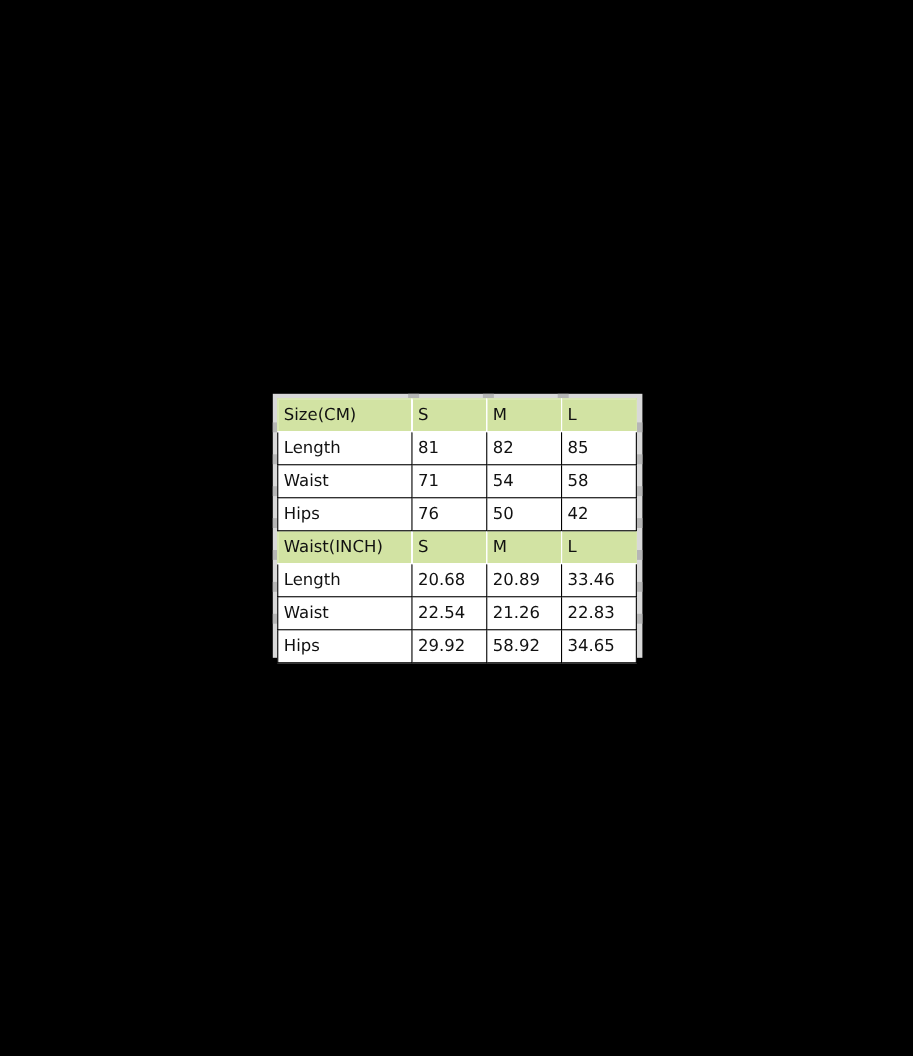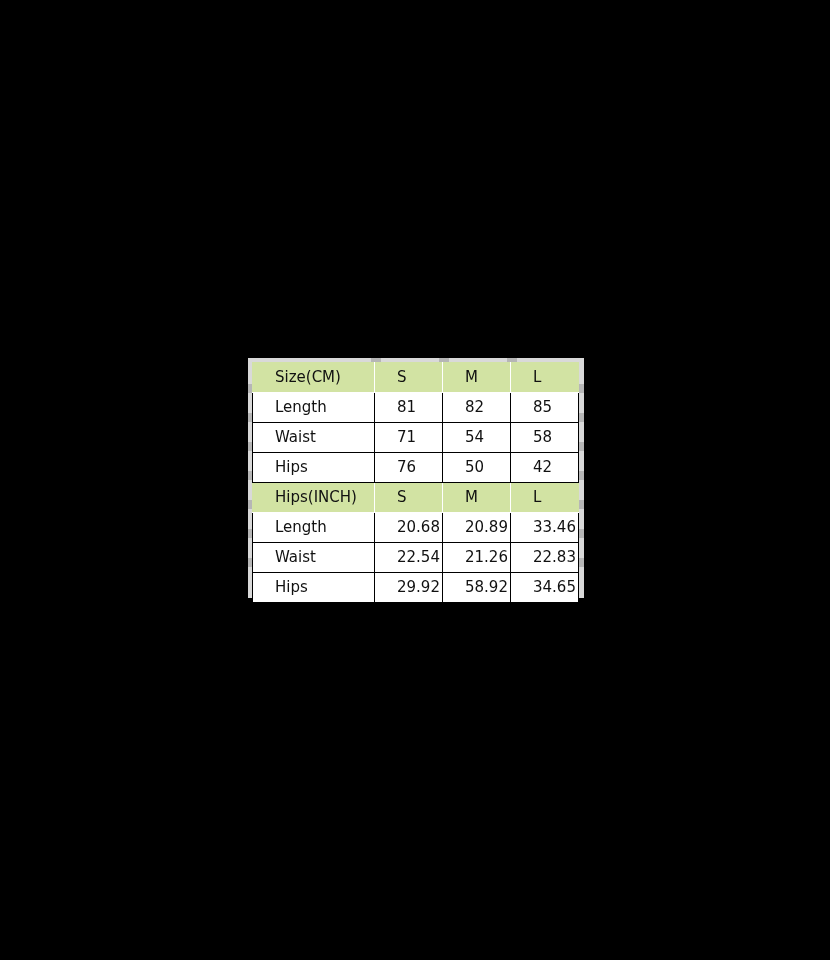--- a/index.html
+++ b/index.html
@@ -44,21 +44,21 @@
     width: 327px;
     background: #ffffff;
     position: relative;
     z-index: 2;
   }
   table.size-chart col.label-col { width: 122px; }
   table.size-chart col.data-col  { width: 68px;  }
 
   table.size-chart td {
     height: 29px;
-    padding: 0 0 0 22px;
+    padding: 0 0 0 5px;
     font-size: 15px;
     line-height: 29px;
     color: #111111;
     white-space: nowrap;
     overflow: hidden;
     border: 1px solid #000000;
     box-sizing: border-box;
     background: #ffffff;
   }
 
@@ -143,21 +143,21 @@
       </tr>
 
       <tr>
         <td class="label">Hips</td>
         <td class="value">76</td>
         <td class="value">50</td>
         <td class="value">42</td>
       </tr>
 
       <tr class="section-row">
-        <td>Hips(INCH)</td>
+        <td>Waist(INCH)</td>
         <td>S</td>
         <td>M</td>
         <td>L</td>
       </tr>
 
       <tr>
         <td class="label">Length</td>
         <td class="value">20.68</td>
         <td class="value">20.89</td>
         <td class="value">33.46</td>

